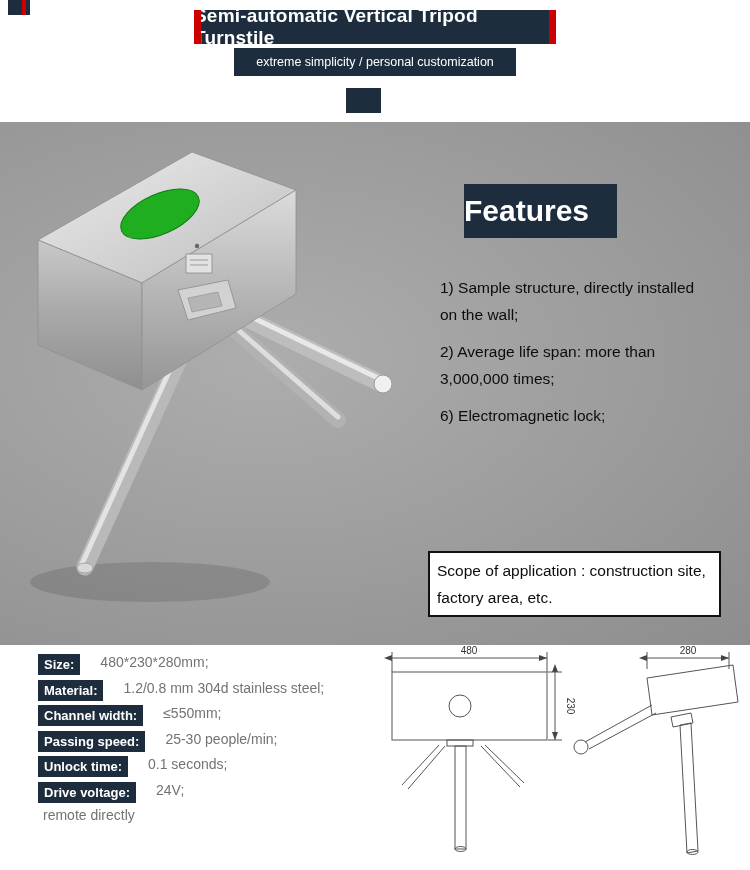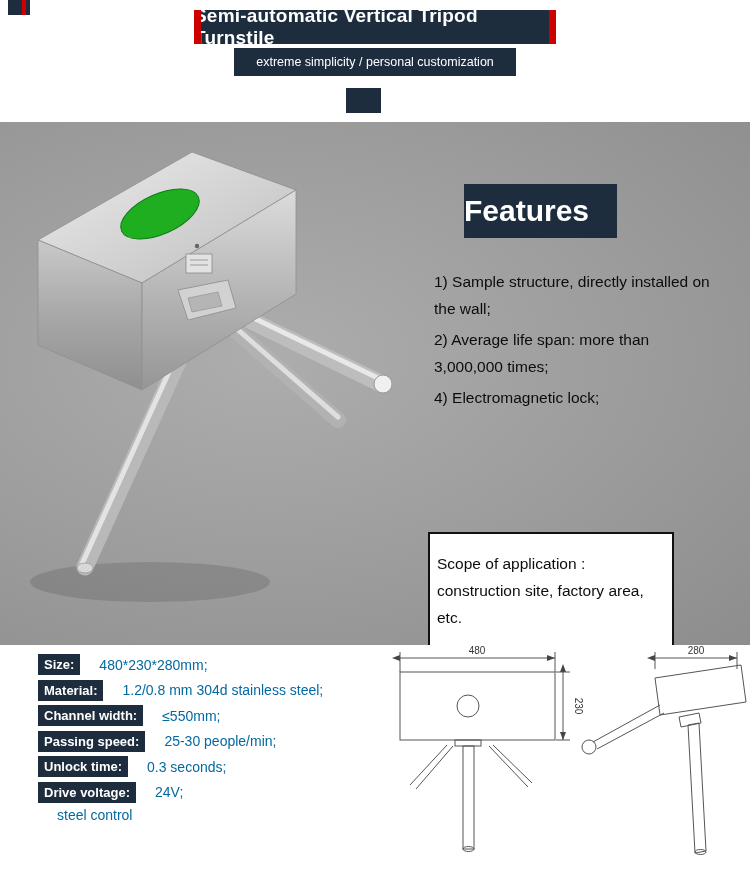--- a/index.html
+++ b/index.html
@@ -44,37 +44,37 @@
   .features{position:absolute;left:0;top:0;width:750px;height:523px;}
   .features-heading{
     position:absolute;left:432px;top:62px;width:153px;height:54px;
     background:var(--navy);color:#fff;font-size:30px;font-weight:bold;
     line-height:54px;margin-left:32px;
   }
   .features-list{
     position:absolute;left:430px;top:142px;width:292px;
     color:#0c0c0c;font-size:15.5px;line-height:27px;
   }
-  .features-list p{margin:4px;}
+  .features-list p{margin:10px;}
   .scope-box{
-    position:absolute;left:428px;top:410px;width:246px;
+    position:absolute;left:428px;top:429px;width:293px;
     background:#ffffff;border:2px solid #111;
-    padding:16px 7px;color:#0c0c0c;font-size:15.5px;line-height:27px;
+    padding:4px 7px;color:#0c0c0c;font-size:15.5px;line-height:27px;
   }
 
   
   .specs-area{position:relative;width:750px;height:225px;background:#fff;}
   .spec-list{position:absolute;left:38px;top:9px;}
-  .spec-row{display:flex;align-items:center;margin-bottom:4.5px;}
+  .spec-row{display:flex;margin-bottom:4.5px;gap:15px;}
   .spec-label{
     background:var(--navy);color:#fff;font-size:13px;font-weight:bold;
     padding:3px 6px;white-space:nowrap;
   }
-  .spec-value{margin-left:19px;font-size:14px;color:#0369a1;white-space:nowrap;}
-  .drawings{position:absolute;right:0;top:0;width:365px;height:198px;}
+  .spec-value{margin-left:5px;font-size:14px;color:#737373;white-space:nowrap;}
+  .drawings{position:absolute;right:8px;top:0;width:365px;height:198px;}
 
   .dim-text{font-size:10px;fill:#333;font-family:"Liberation Sans",sans-serif;}
   .green-ind{fill:var(--green);stroke:#0f7a12;stroke-width:1;}
 </style>
 </head>
 <body>
 
 <div class="page">
 
   <header class="top">
@@ -146,21 +146,21 @@
           <polygon points="188,176 218,170 222,184 192,190" fill="#b5b5b5" stroke="#8c8c8c" stroke-width="0.6"></polygon>
         </g>
       </svg>
     </div>
 
     <div class="features">
       <div class="features-heading">Features</div>
       <div class="features-list">
         <p>1) Sample structure, directly installed on the wall;</p>
         <p>2) Average life span: more than 3,000,000 times;</p>
-        <p>4) Electromagnetic lock;</p>
+        <p>6) Electromagnetic lock;</p>
       </div>
       <div class="scope-box">Scope of application : construction site, factory area, etc.</div>
     </div>
   </section>
 
   <section class="specs-area">
     <div class="spec-list">
       <div class="spec-row">
         <span class="spec-label">Size:</span>
         <span class="spec-value">480*230*280mm;</span>
@@ -172,28 +172,28 @@
       <div class="spec-row">
         <span class="spec-label">Channel width:</span>
         <span class="spec-value">≤550mm;</span>
       </div>
       <div class="spec-row">
         <span class="spec-label">Passing speed:</span>
         <span class="spec-value">25-30 people/min;</span>
       </div>
       <div class="spec-row">
         <span class="spec-label">Unlock time:</span>
-        <span class="spec-value">0.3 seconds;</span>
+        <span class="spec-value">0.1 seconds;</span>
       </div>
       <div class="spec-row">
         <span class="spec-label">Drive voltage:</span>
         <span class="spec-value">24V;</span>
       </div>
       <div class="spec-row">
-        <span class="spec-value">steel control</span>
+        <span class="spec-value">remote directly</span>
       </div>
     </div>
 
     <div class="drawings">
       <svg width="365" height="225" viewBox="0 0 365 225">
         <defs>
           <marker id="arrE" markerWidth="8" markerHeight="6" refX="8" refY="3" orient="auto">
             <path d="M0,0 L8,3 L0,6 Z" fill="#444"></path>
           </marker>
           <marker id="arrS" markerWidth="8" markerHeight="6" refX="0" refY="3" orient="auto-start-reverse">

